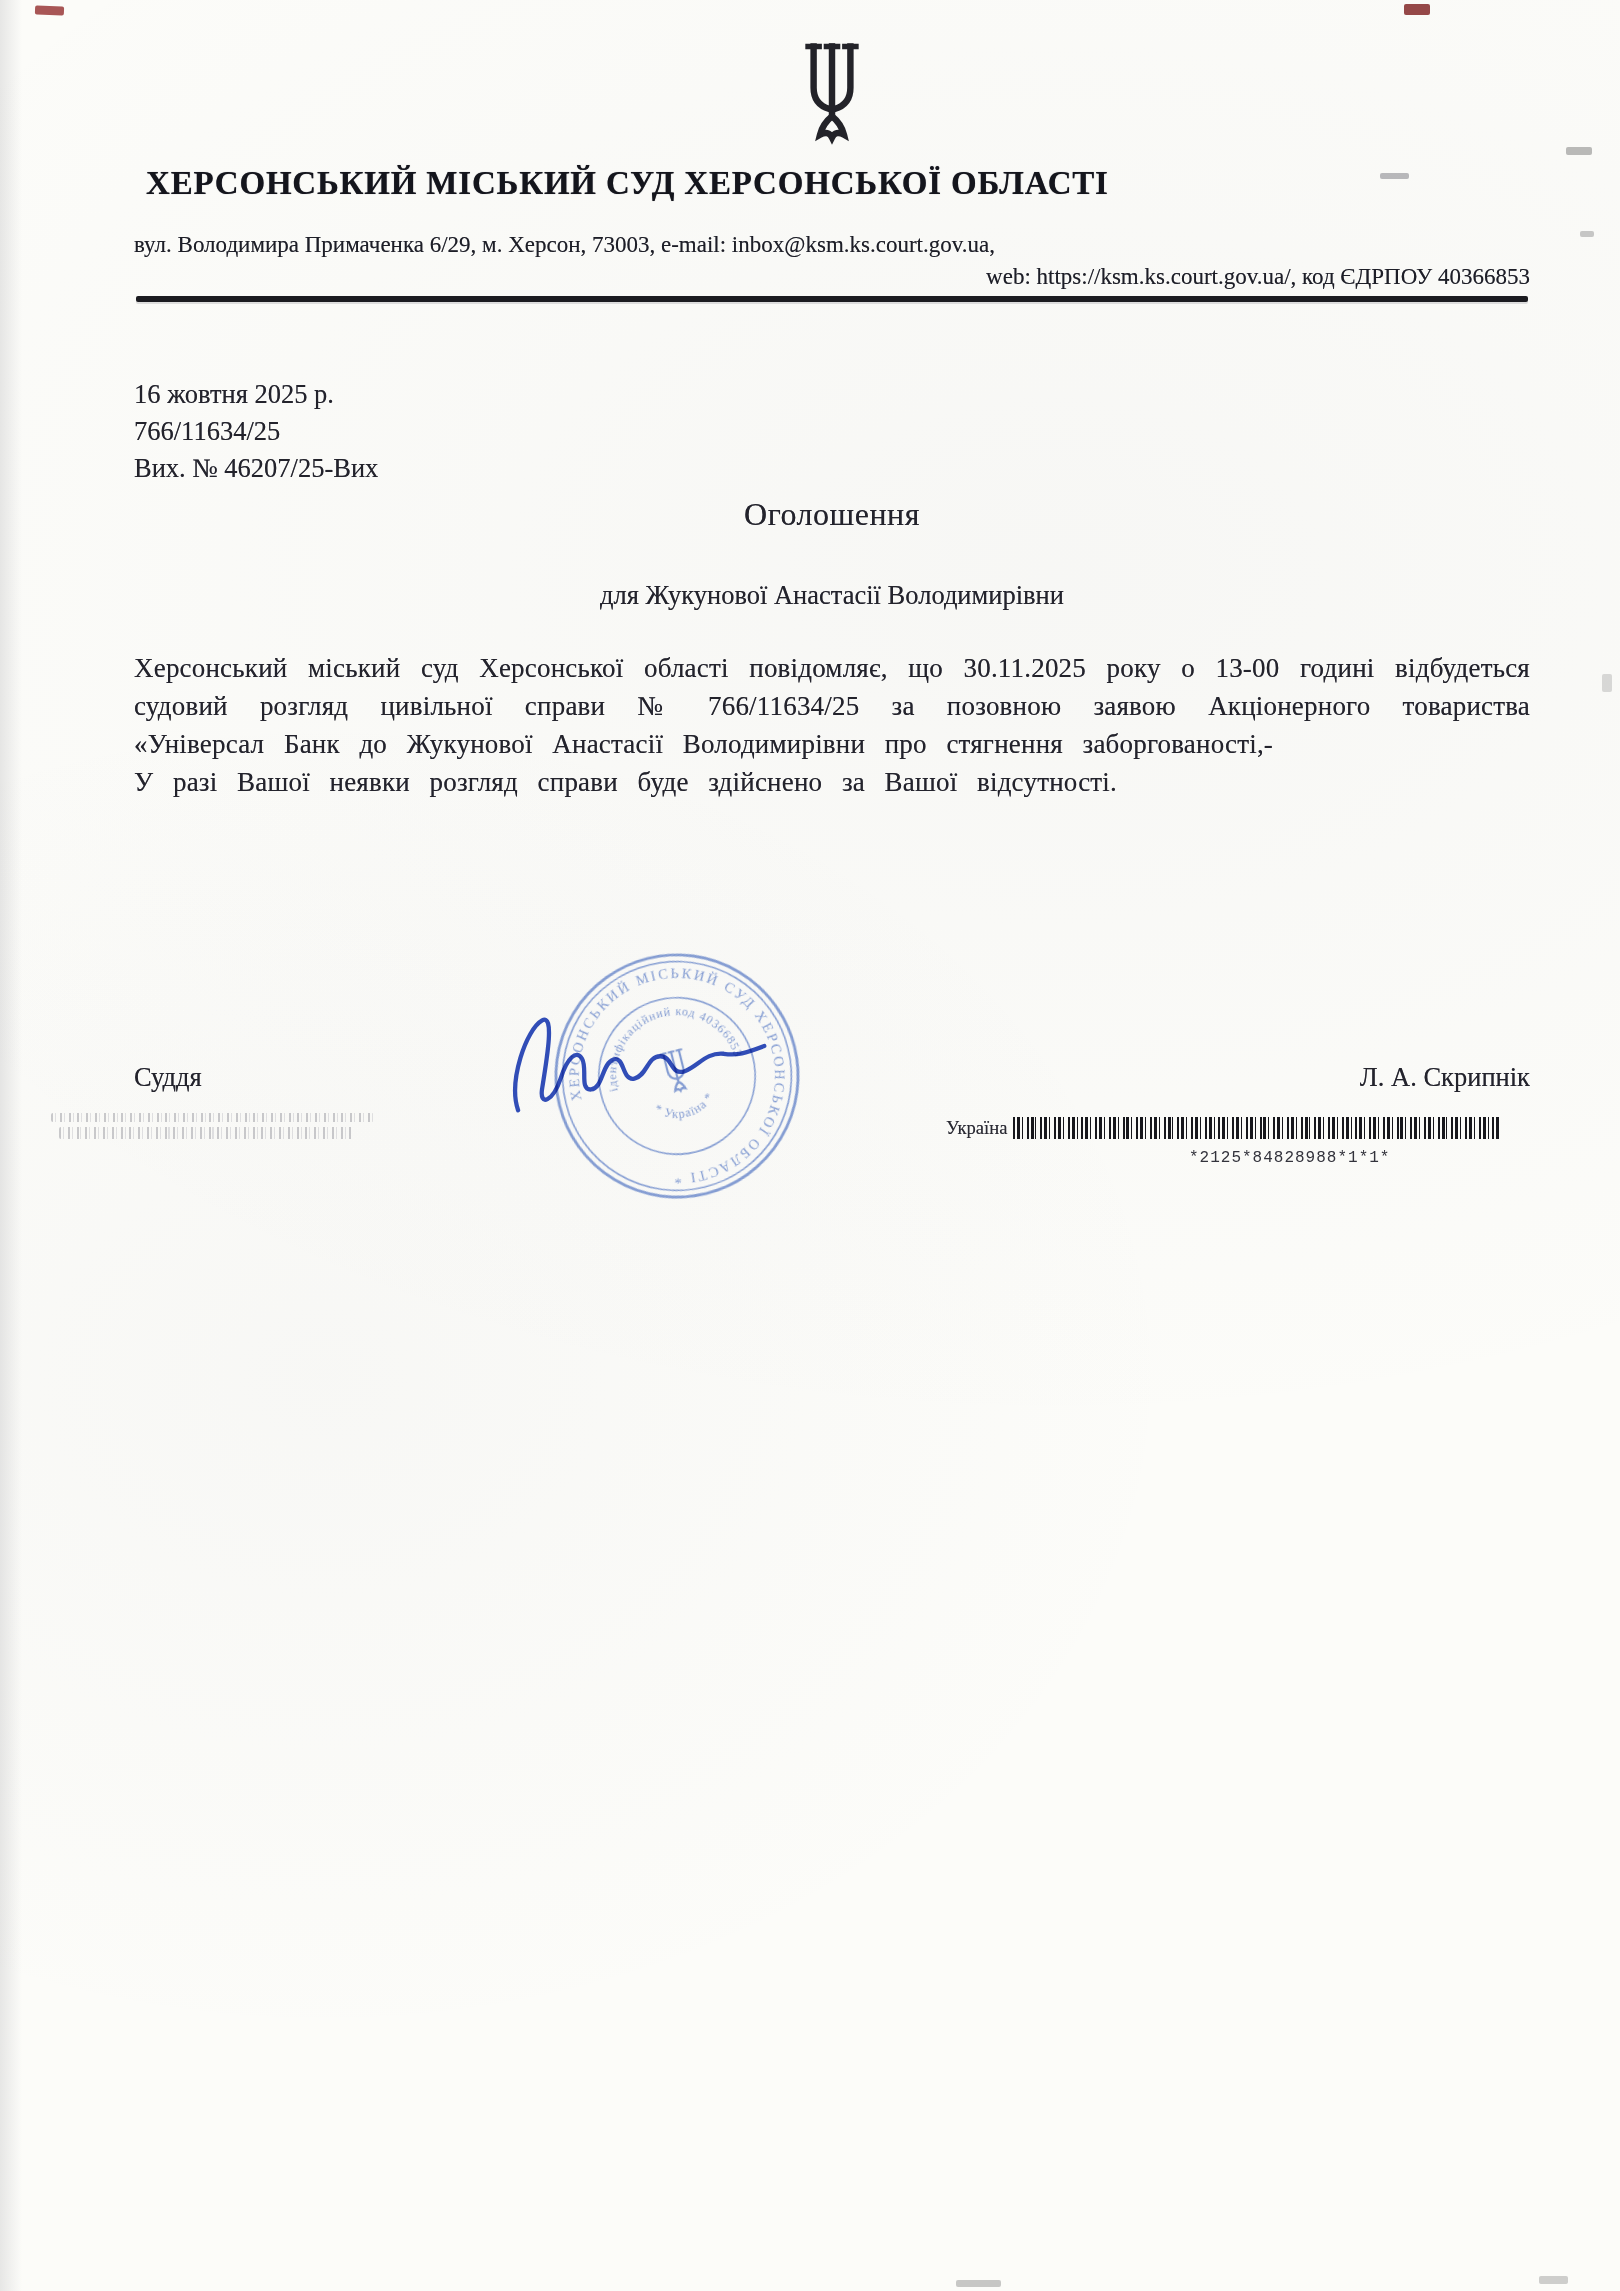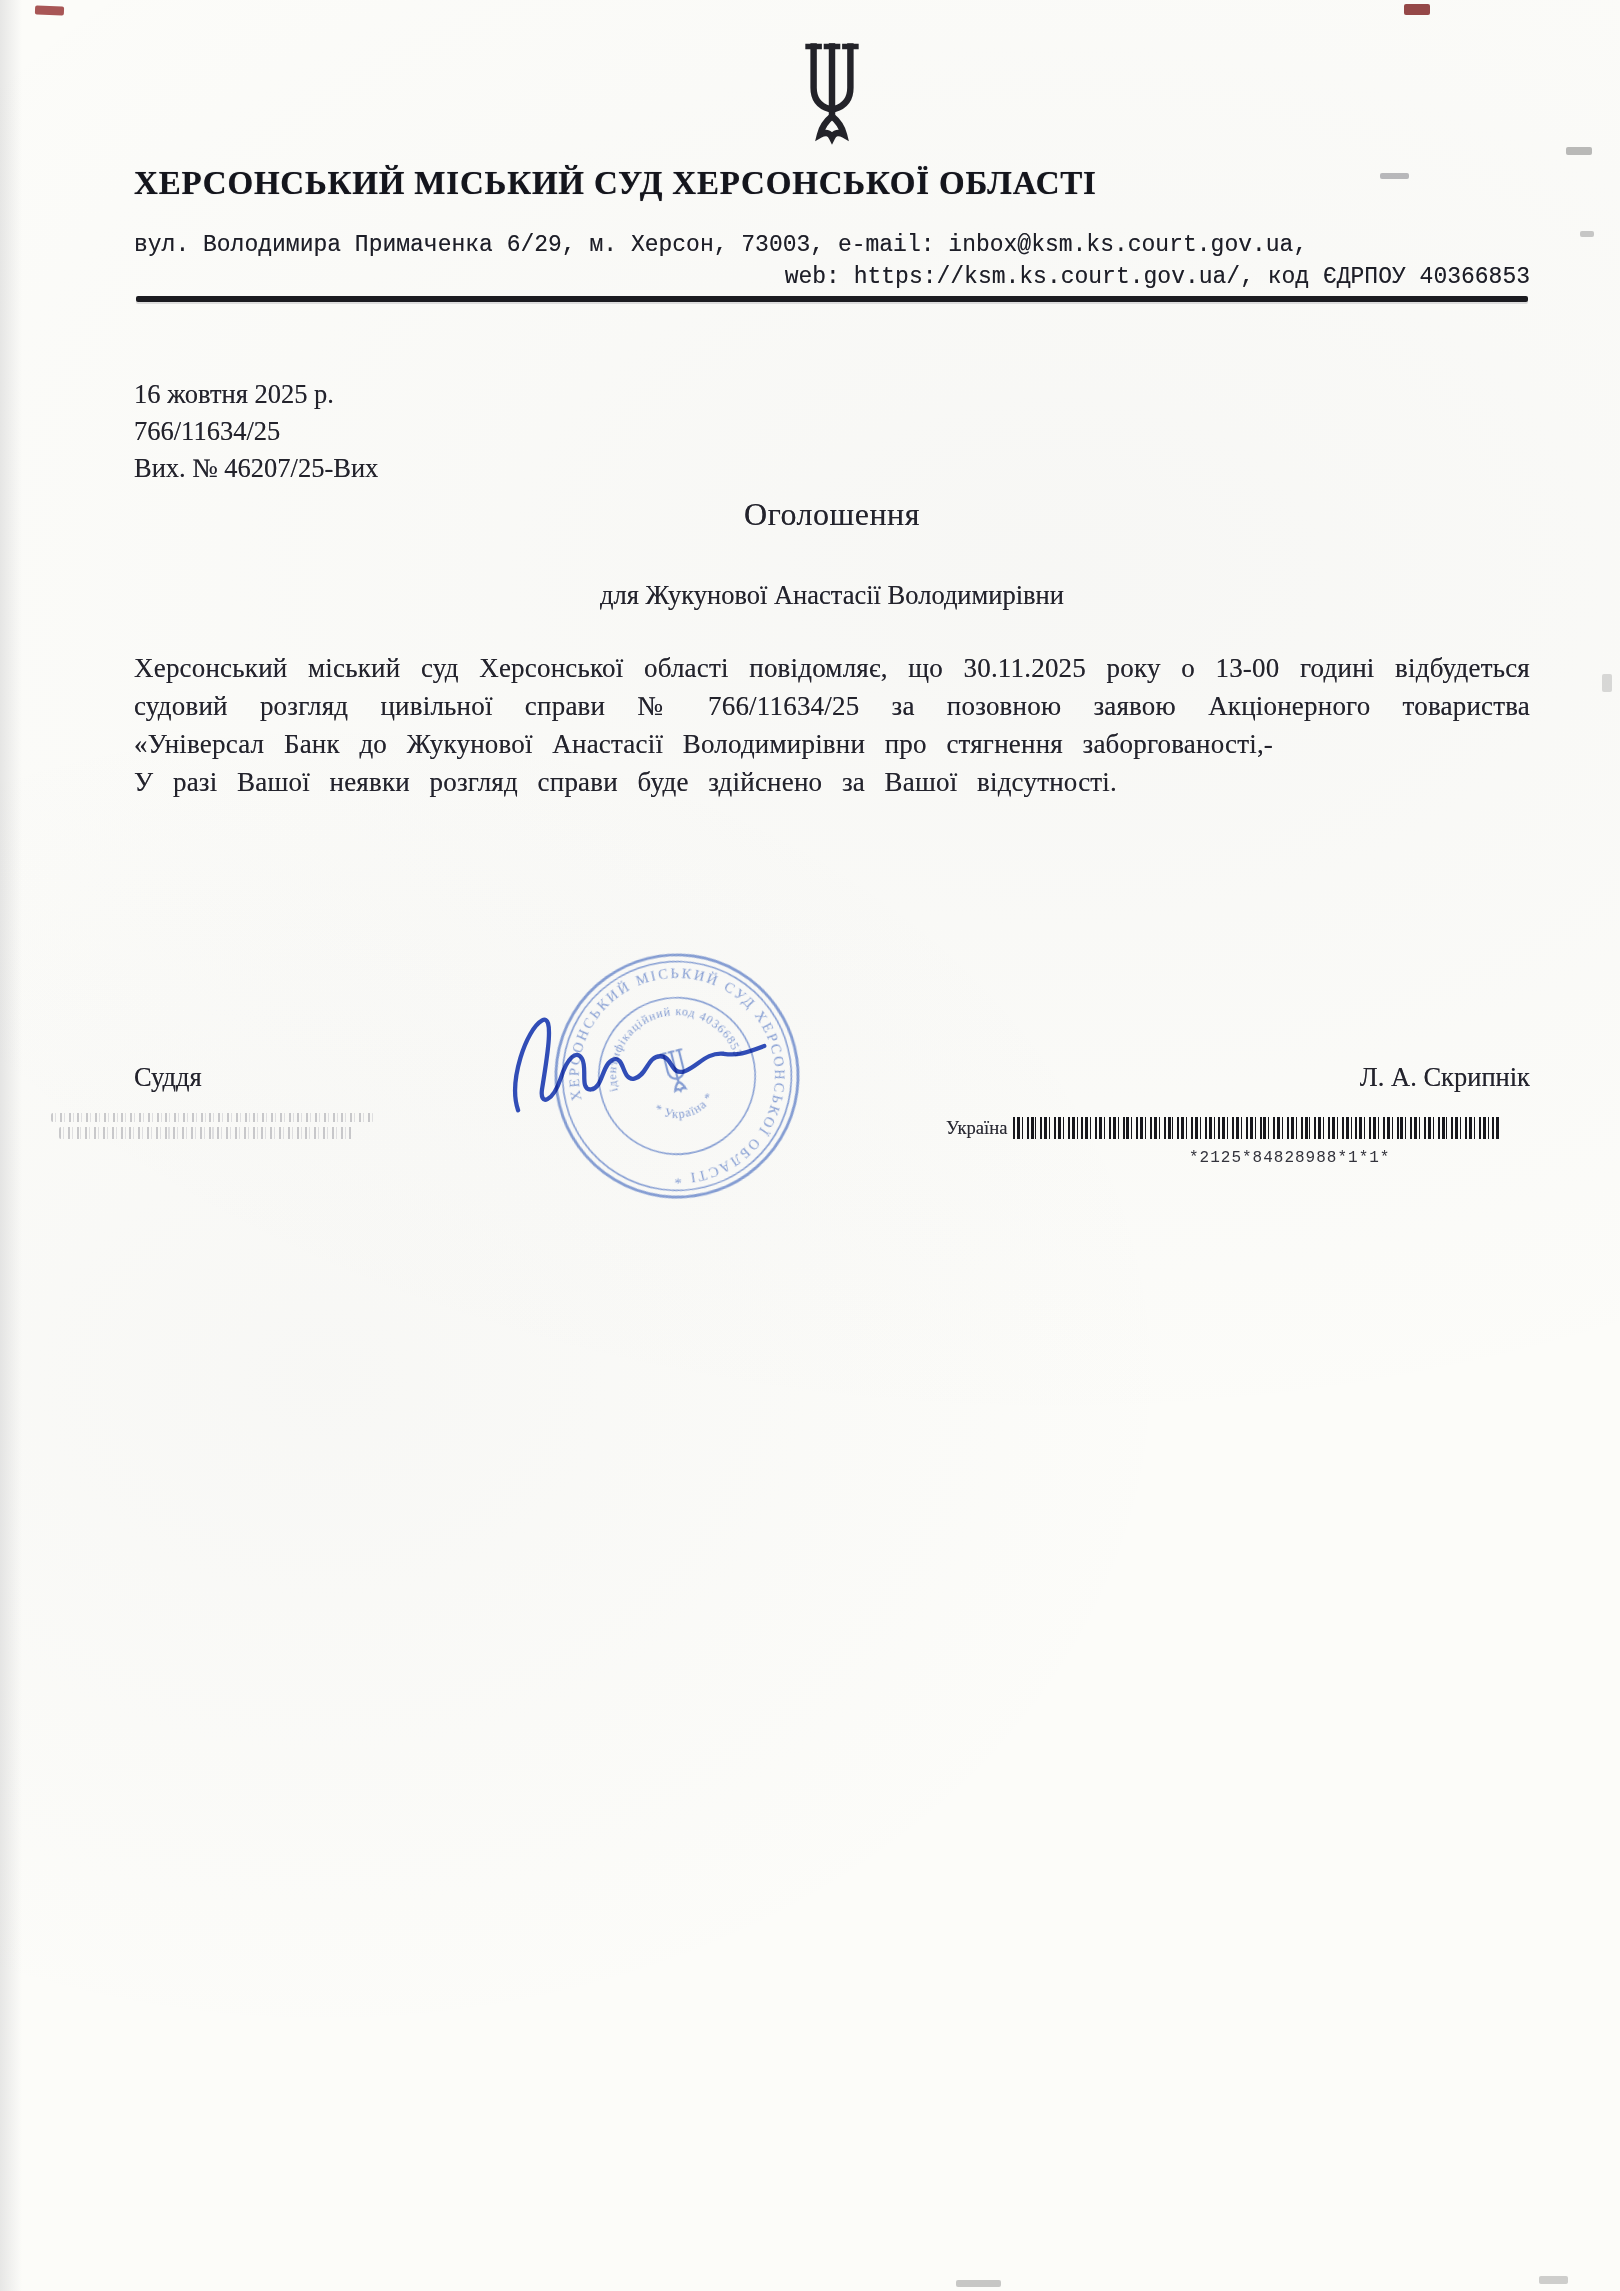--- a/index.html
+++ b/index.html
@@ -10,26 +10,26 @@
       radial-gradient(882px 686px at 20% 60%, rgba(110,110,130,0.03), rgba(0,0,0,0)),
       #fcfcf9;
     font-family:"Liberation Serif", serif;
     color:#23232c;
   }
   .edge-shade{position:absolute;left:0;top:0;bottom:0;width:21.6px;
     background:linear-gradient(90deg,rgba(40,40,55,.10),rgba(40,40,55,0));}
   .content{position:absolute;left:134px;top:0;width:1396px;}
   .emblem{position:absolute;top:37px;left:0;width:100%;text-align:center;}
   .court-name{
-    position:absolute;top:165px;left:0;width:100%;margin:0;
+    position:absolute;top:165px;left:12px;width:100%;margin:0;
     font-size:33px;font-weight:700;letter-spacing:0.8px;color:#14151c;
     text-shadow:0 0 0.7px rgba(20,20,35,.65);
   }
   .addr{position:absolute;left:0;width:100%;font-size:23px;color:#1d1e27;
-    text-shadow:0 0 0.5px rgba(30,30,45,.5);font-family:Liberation Mono, monospace;}
+    text-shadow:0 0 0.5px rgba(30,30,45,.5);}
   .addr1{top:232px;}
   .addr2{top:264px;text-align:right;}
   .rule{position:absolute;top:296px;left:2px;width:1392px;height:5.9px;background:#1b1b20;
     border-radius:2px;box-shadow:0 2px 0 rgba(20,20,30,.12);}
   
   .meta{position:absolute;top:337px;left:0;font-size:26.5px;line-height:37px;
     text-shadow:0 0 0.5px rgba(30,30,45,.55);margin-top:39px;}
   .doc-title{position:absolute;top:496px;left:0;width:100%;text-align:center;
     font-size:32px;letter-spacing:0.5px;text-shadow:0 0 0.6px rgba(30,30,45,.6);}
   .addressee{position:absolute;top:580px;left:0;width:100%;text-align:center;

